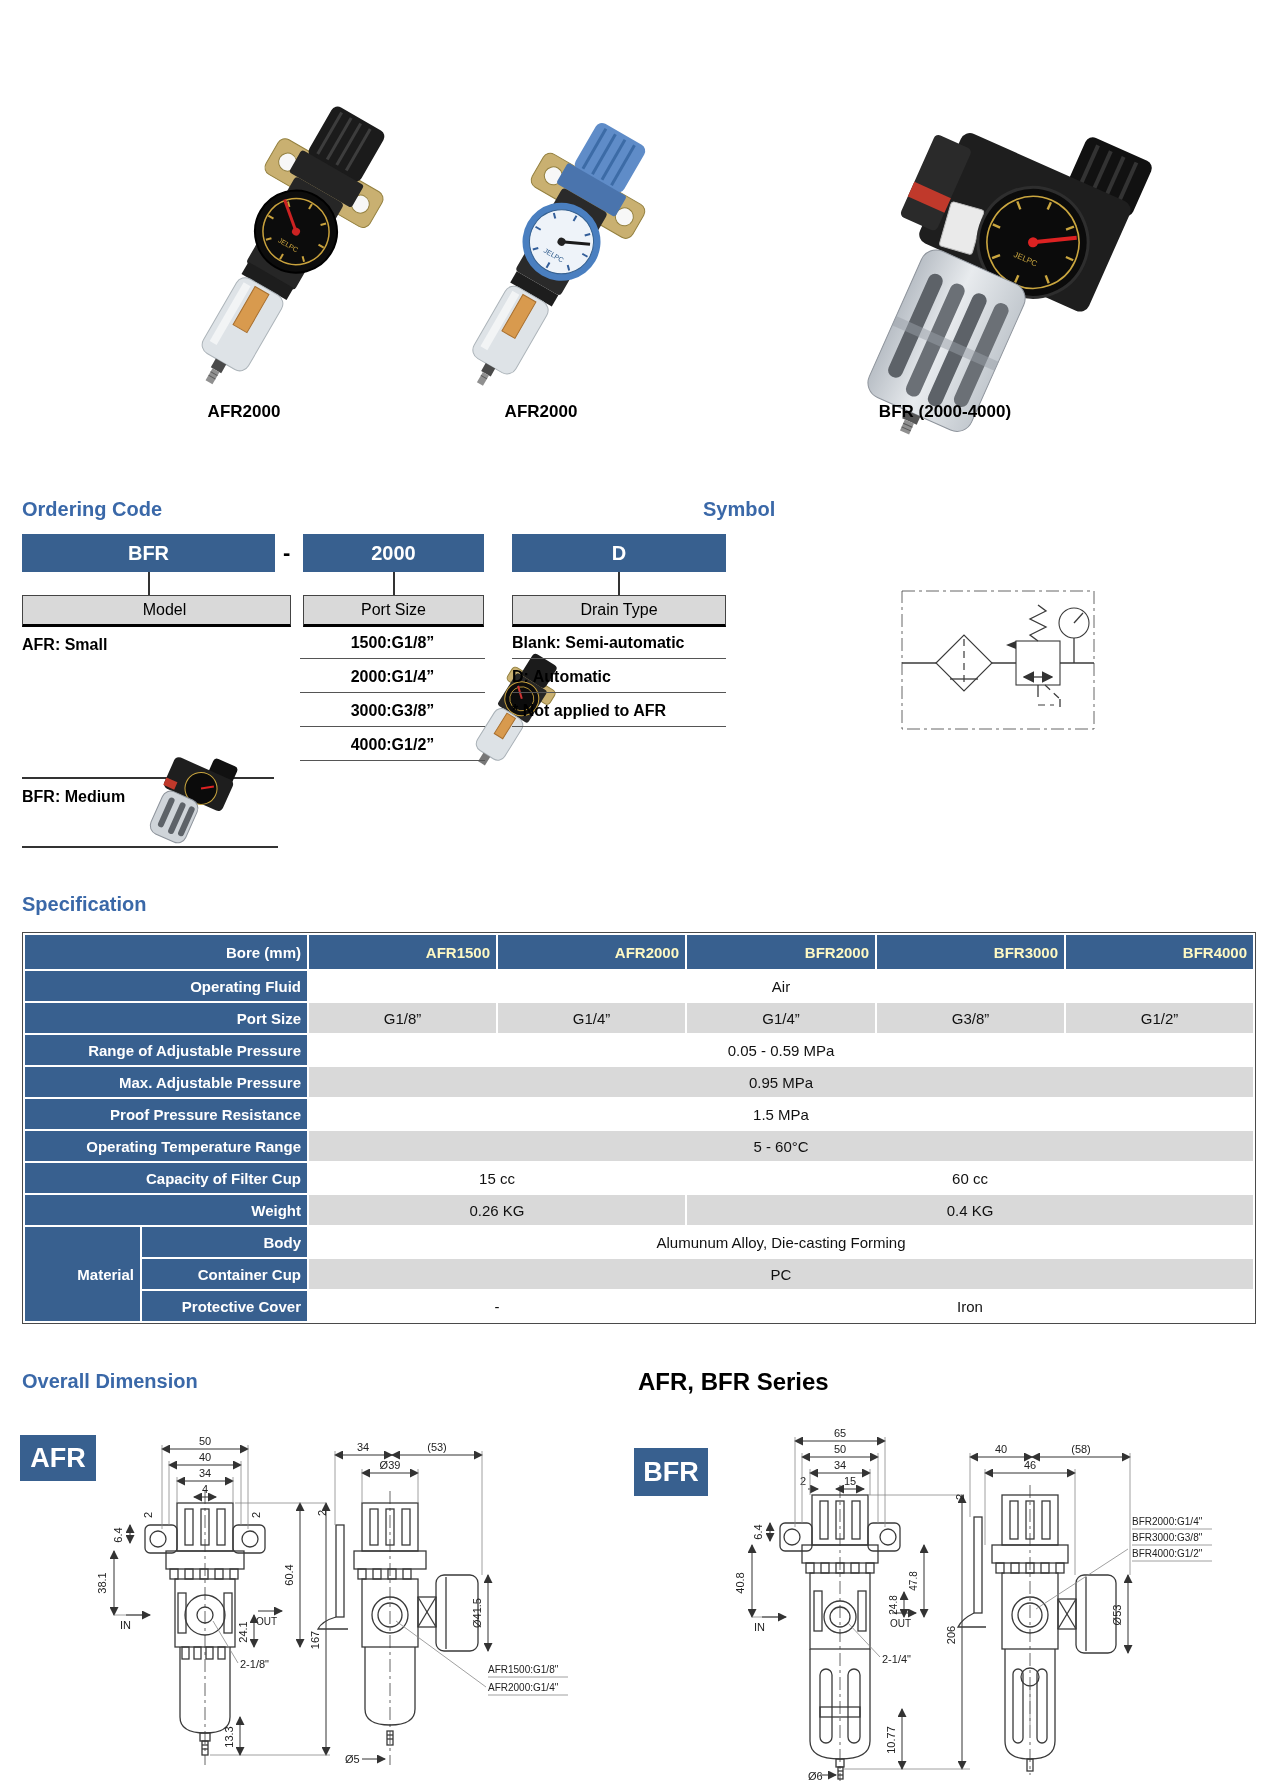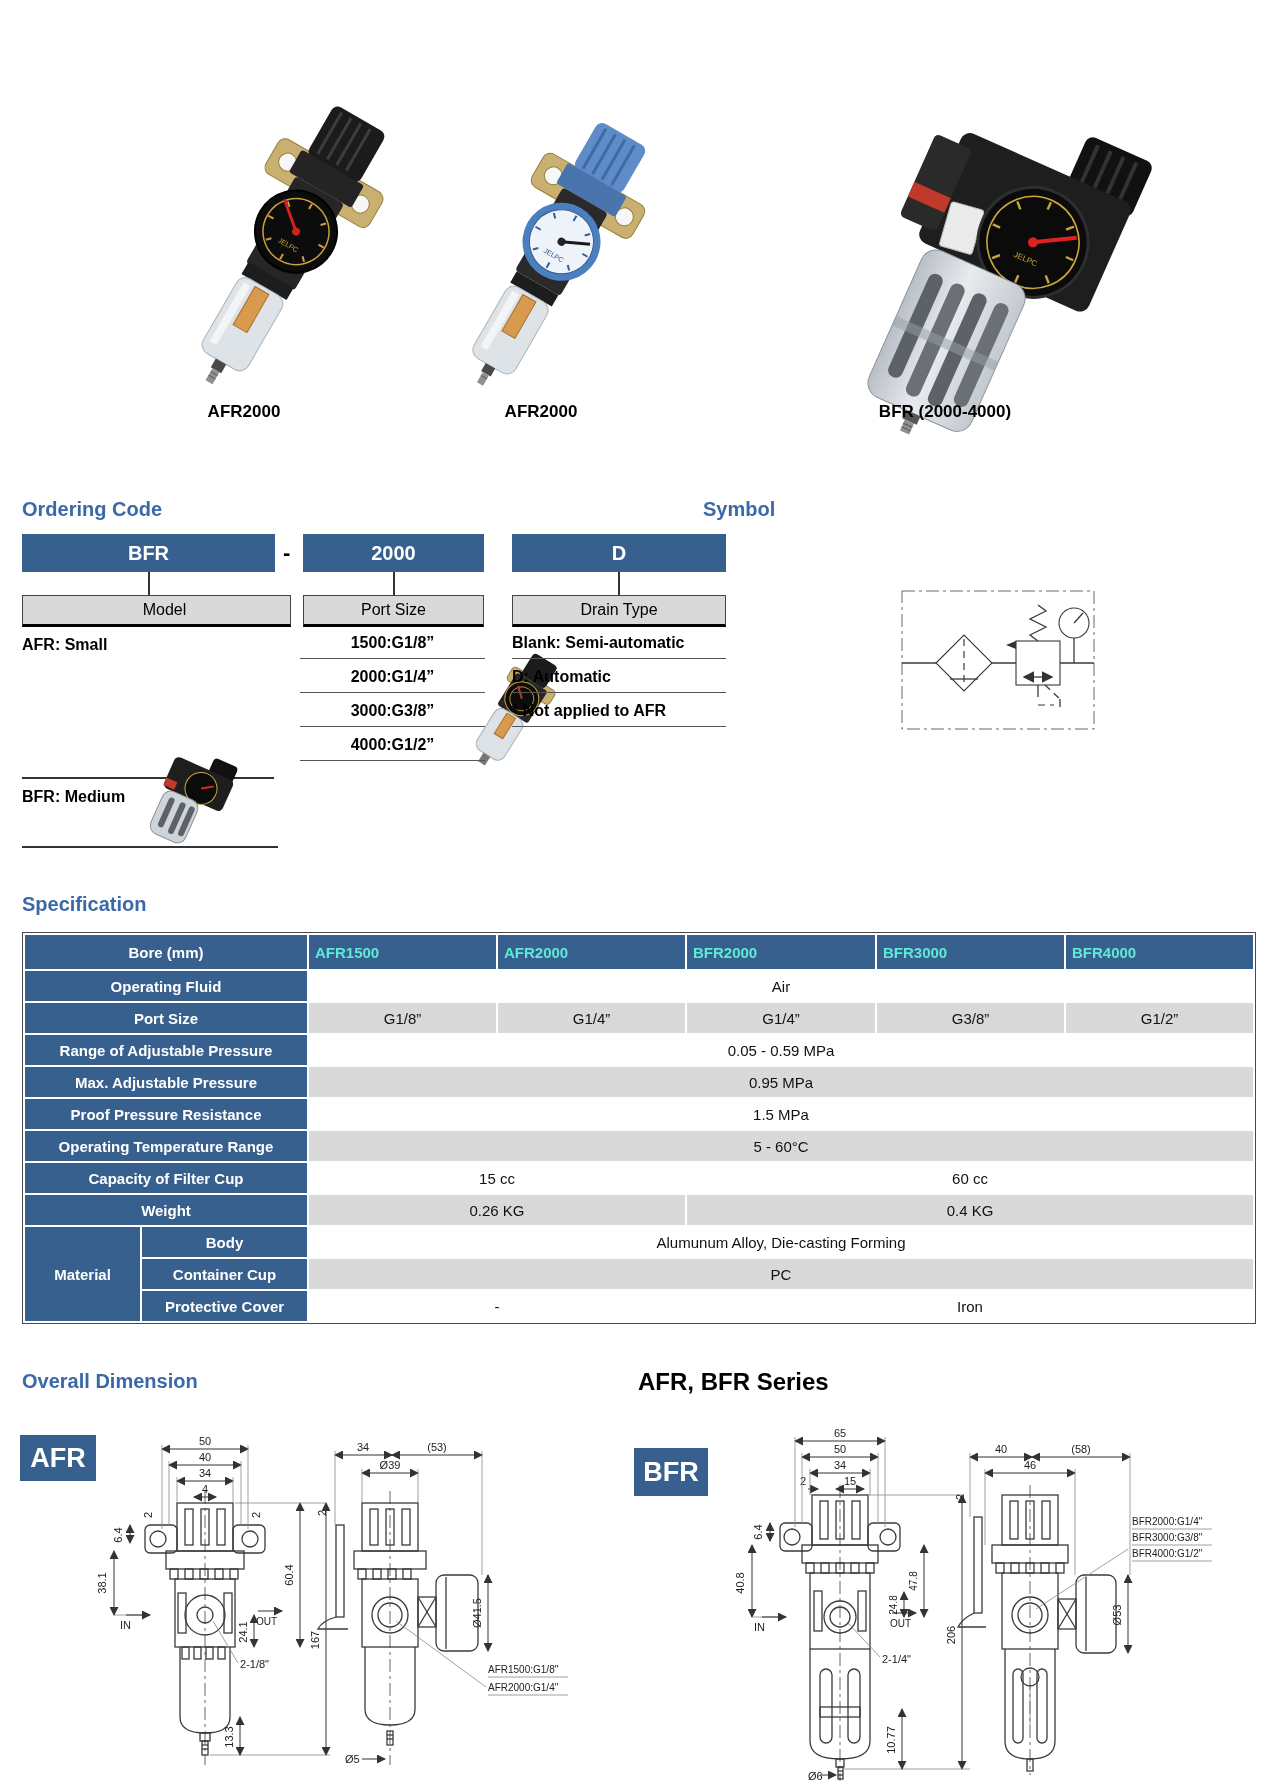--- a/index.html
+++ b/index.html
@@ -18,22 +18,22 @@
   .vline{width:2px;background:#333;}
   .graybar{background:var(--row-gray);border:1px solid #444;border-bottom:3px solid #000;text-align:center;font-size:16px;line-height:28px;height:28px;color:#000;}
   .opt{font-size:16px;color:#000;font-weight:bold;}
   .sep{height:2px;background:#333;}
   .sep2{height:1px;background:#555;}
   .badge{background:var(--code-box);color:#fff;font-weight:bold;text-align:center;}
   .seriesT{font-weight:bold;font-size:24px;color:#000;}
   
   table.spec{border-collapse:collapse;table-layout:fixed;width:1230px;}
   table.spec td{border:2px solid #fff;font-size:15px;height:30px;padding:0 6px;overflow:hidden;white-space:nowrap;}
-  td.blue{background:var(--table-label);color:#fff;font-weight:bold;text-align:center;}
-  td.bluec{background:var(--table-label);color:#5eead4;font-weight:bold;text-align:left;}
+  td.blue{background:var(--table-label);color:#fff;font-weight:bold;text-align:right;}
+  td.bluec{background:var(--table-label);color:#fef9c3;font-weight:bold;text-align:right;}
   td.val{text-align:center;color:#111;background:#fff;}
   tr.gray td.val{background:var(--row-gray);}
   .tablewrap{border:1px solid #4a4a4a;}
   
   .ln{stroke:#3a3a3a;stroke-width:1.3;fill:none;}
   .lnf{stroke:#3a3a3a;stroke-width:1.1;fill:#fff;}
   .thin{stroke:#888;stroke-width:.8;fill:none;}
   .dim{stroke:#333;stroke-width:1;fill:none;}
   .cl{stroke:#555;stroke-width:.9;fill:none;stroke-dasharray:13 4 3 4;}
   .dsh{stroke:#3a3a3a;stroke-width:1.2;fill:none;stroke-dasharray:7 5;}

